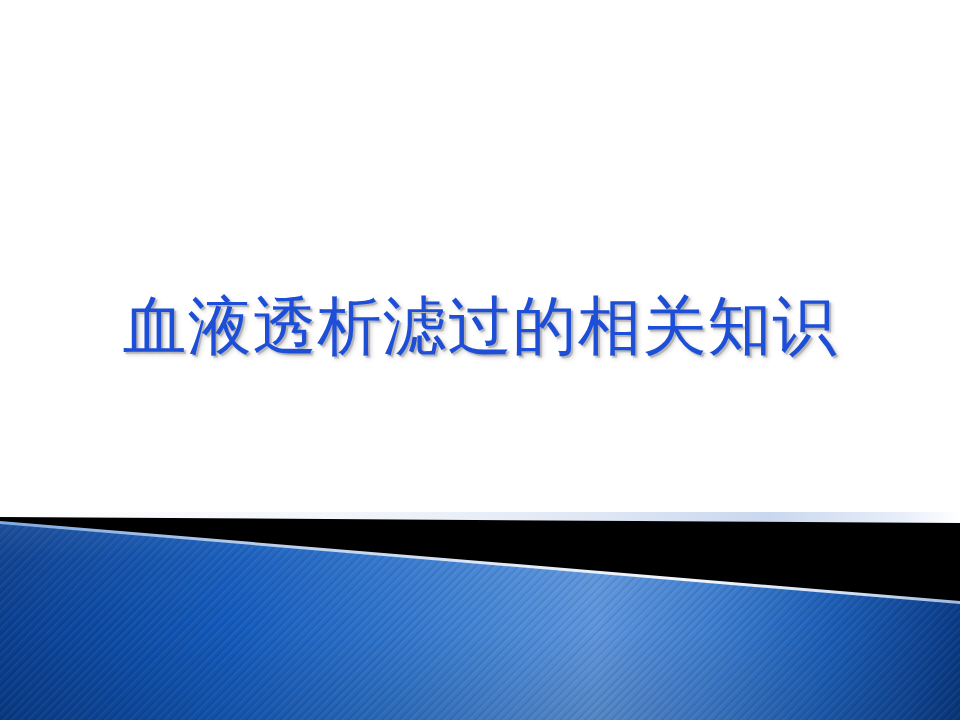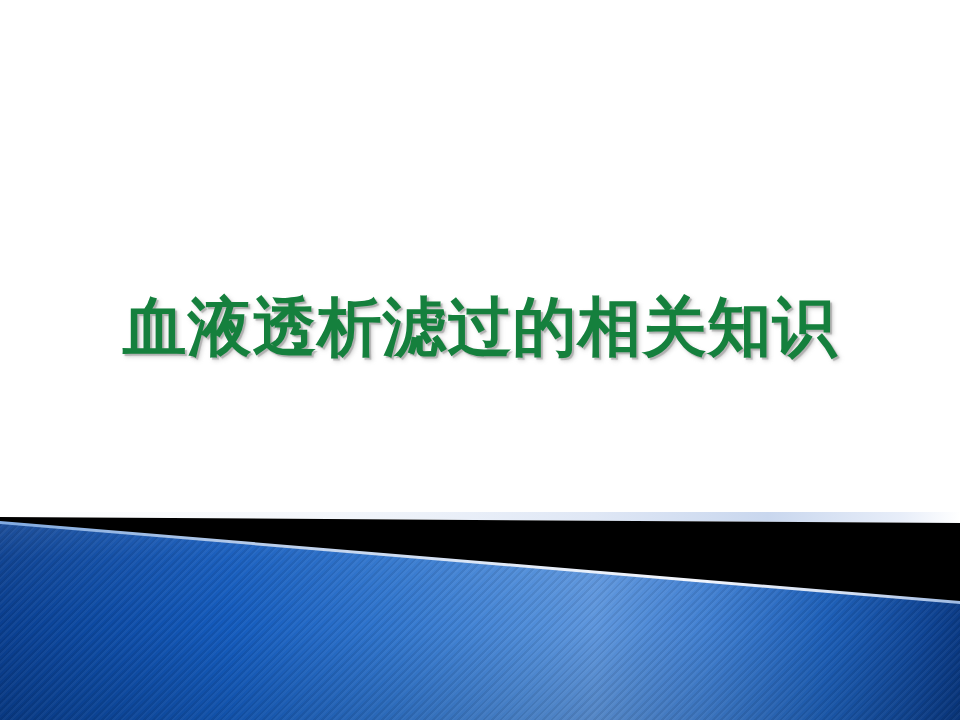--- a/index.html
+++ b/index.html
@@ -29,22 +29,22 @@
     display: flex;
     align-items: center;
     justify-content: center;
     pointer-events: none;
   }
 
   .slide-title {
     font-family: "DejaVu Serif", "Liberation Serif", serif;
     font-size: 64px;
     line-height: 1.05;
-    font-weight: 700;
-    color: #15803d;
+    font-weight: 400;
+    color: #1d4ed8;
     letter-spacing: 1px;
     white-space: nowrap;
     text-shadow:
       2px 2px 1px rgba(140, 140, 140, 0.55),
       3px 3px 4px rgba(150, 150, 150, 0.40);
   }
 
   
   .banner {
     position: absolute;

